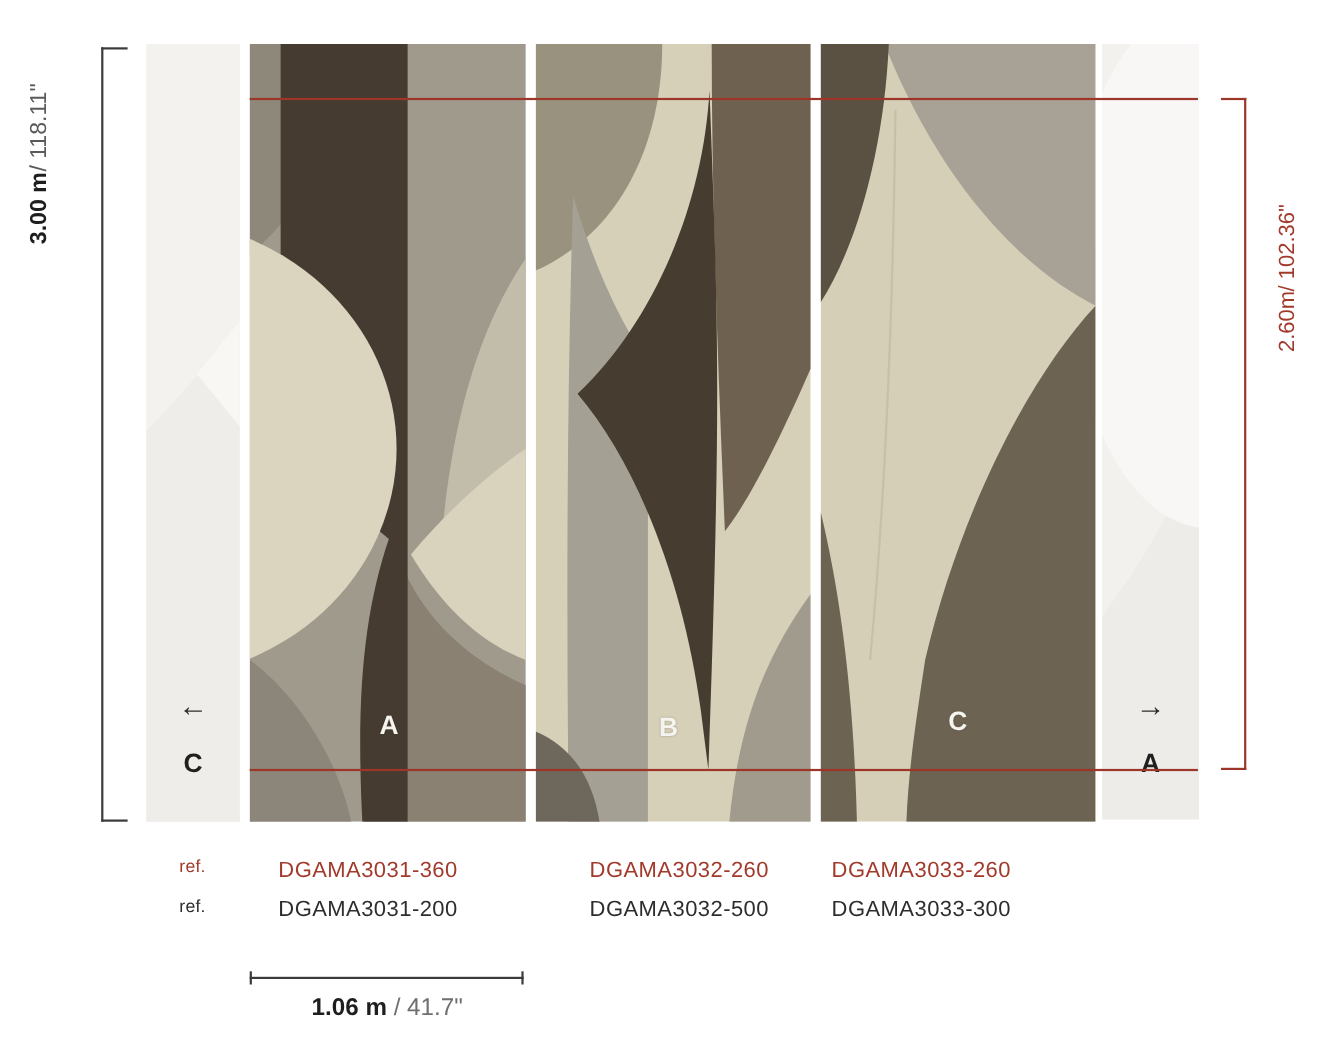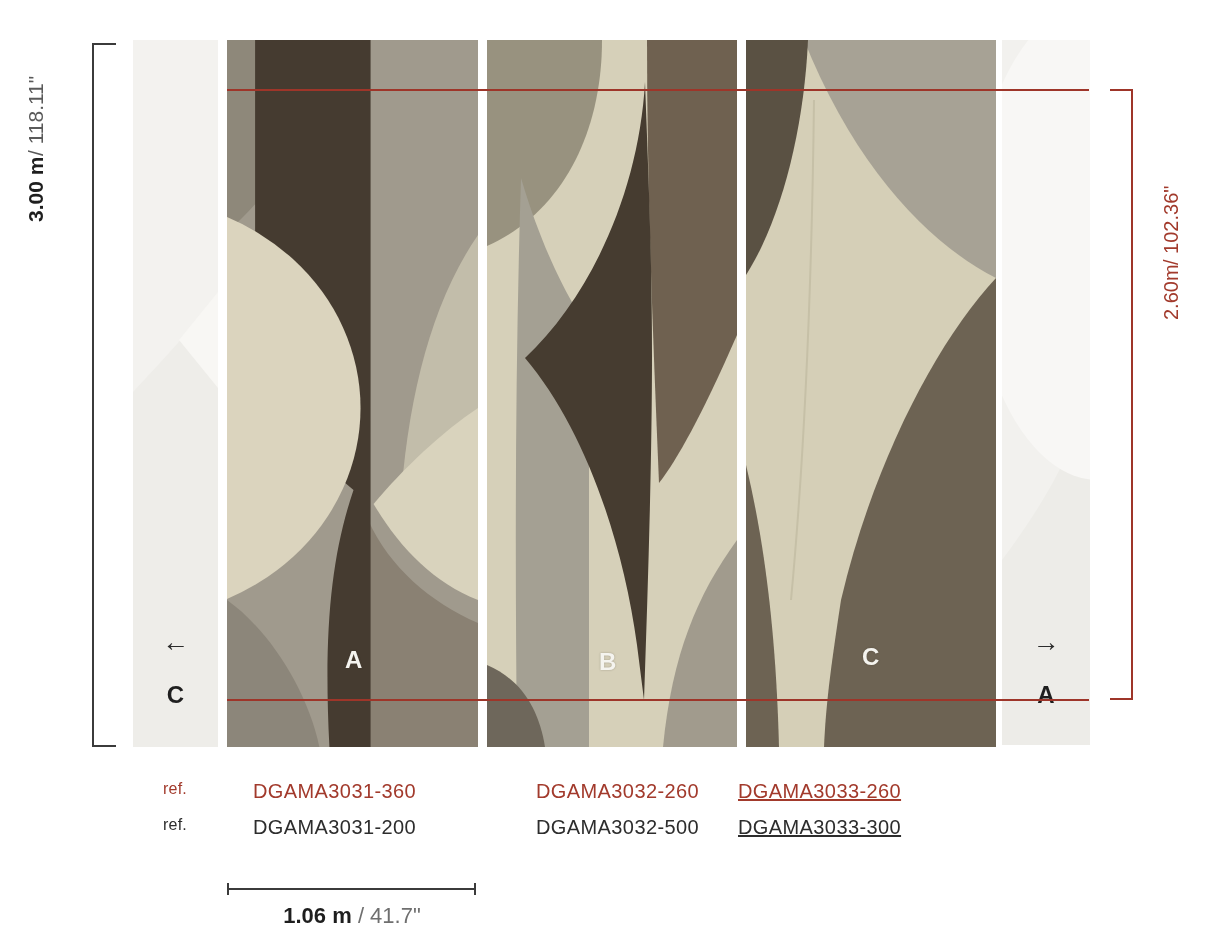--- a/index.html
+++ b/index.html
@@ -54,21 +54,21 @@
   
   .ref-label { font-size:16px; letter-spacing:.2px; }
   .ref-code { font-size:20px; letter-spacing:.4px; }
   .red-txt { color:#a23a2c; }
   .blk-txt { color:#2d2d2d; }
   .row1 { top:780px; }
   .row2 { top:816px; }
   .col-ref { left:163px; }
   .col-1 { left:253px; }
   .col-2 { left:500px;margin-left:36px; }
-  .col-3 { left:738px;text-decoration:underline; }
+  .col-3 { left:756px; }
 
   
   .measure { left:227px; top:883px; width:249px; height:12px; }
   .measure .mline { position:absolute; left:0; top:5px; width:100%; height:2px; background:#3b3b3b; }
   .measure .tick { position:absolute; top:0; width:2px; height:12px; background:#3b3b3b; }
   .measure .tick.t-l { left:0; } .measure .tick.t-r { right:0; }
   .measure-label { left:227px; top:903px; width:250px; text-align:center; font-size:22px; color:#1e1e1e; }
   .measure-label .b { font-weight:bold; }
   .measure-label .l { color:#6f6f6f; }
 </style>

